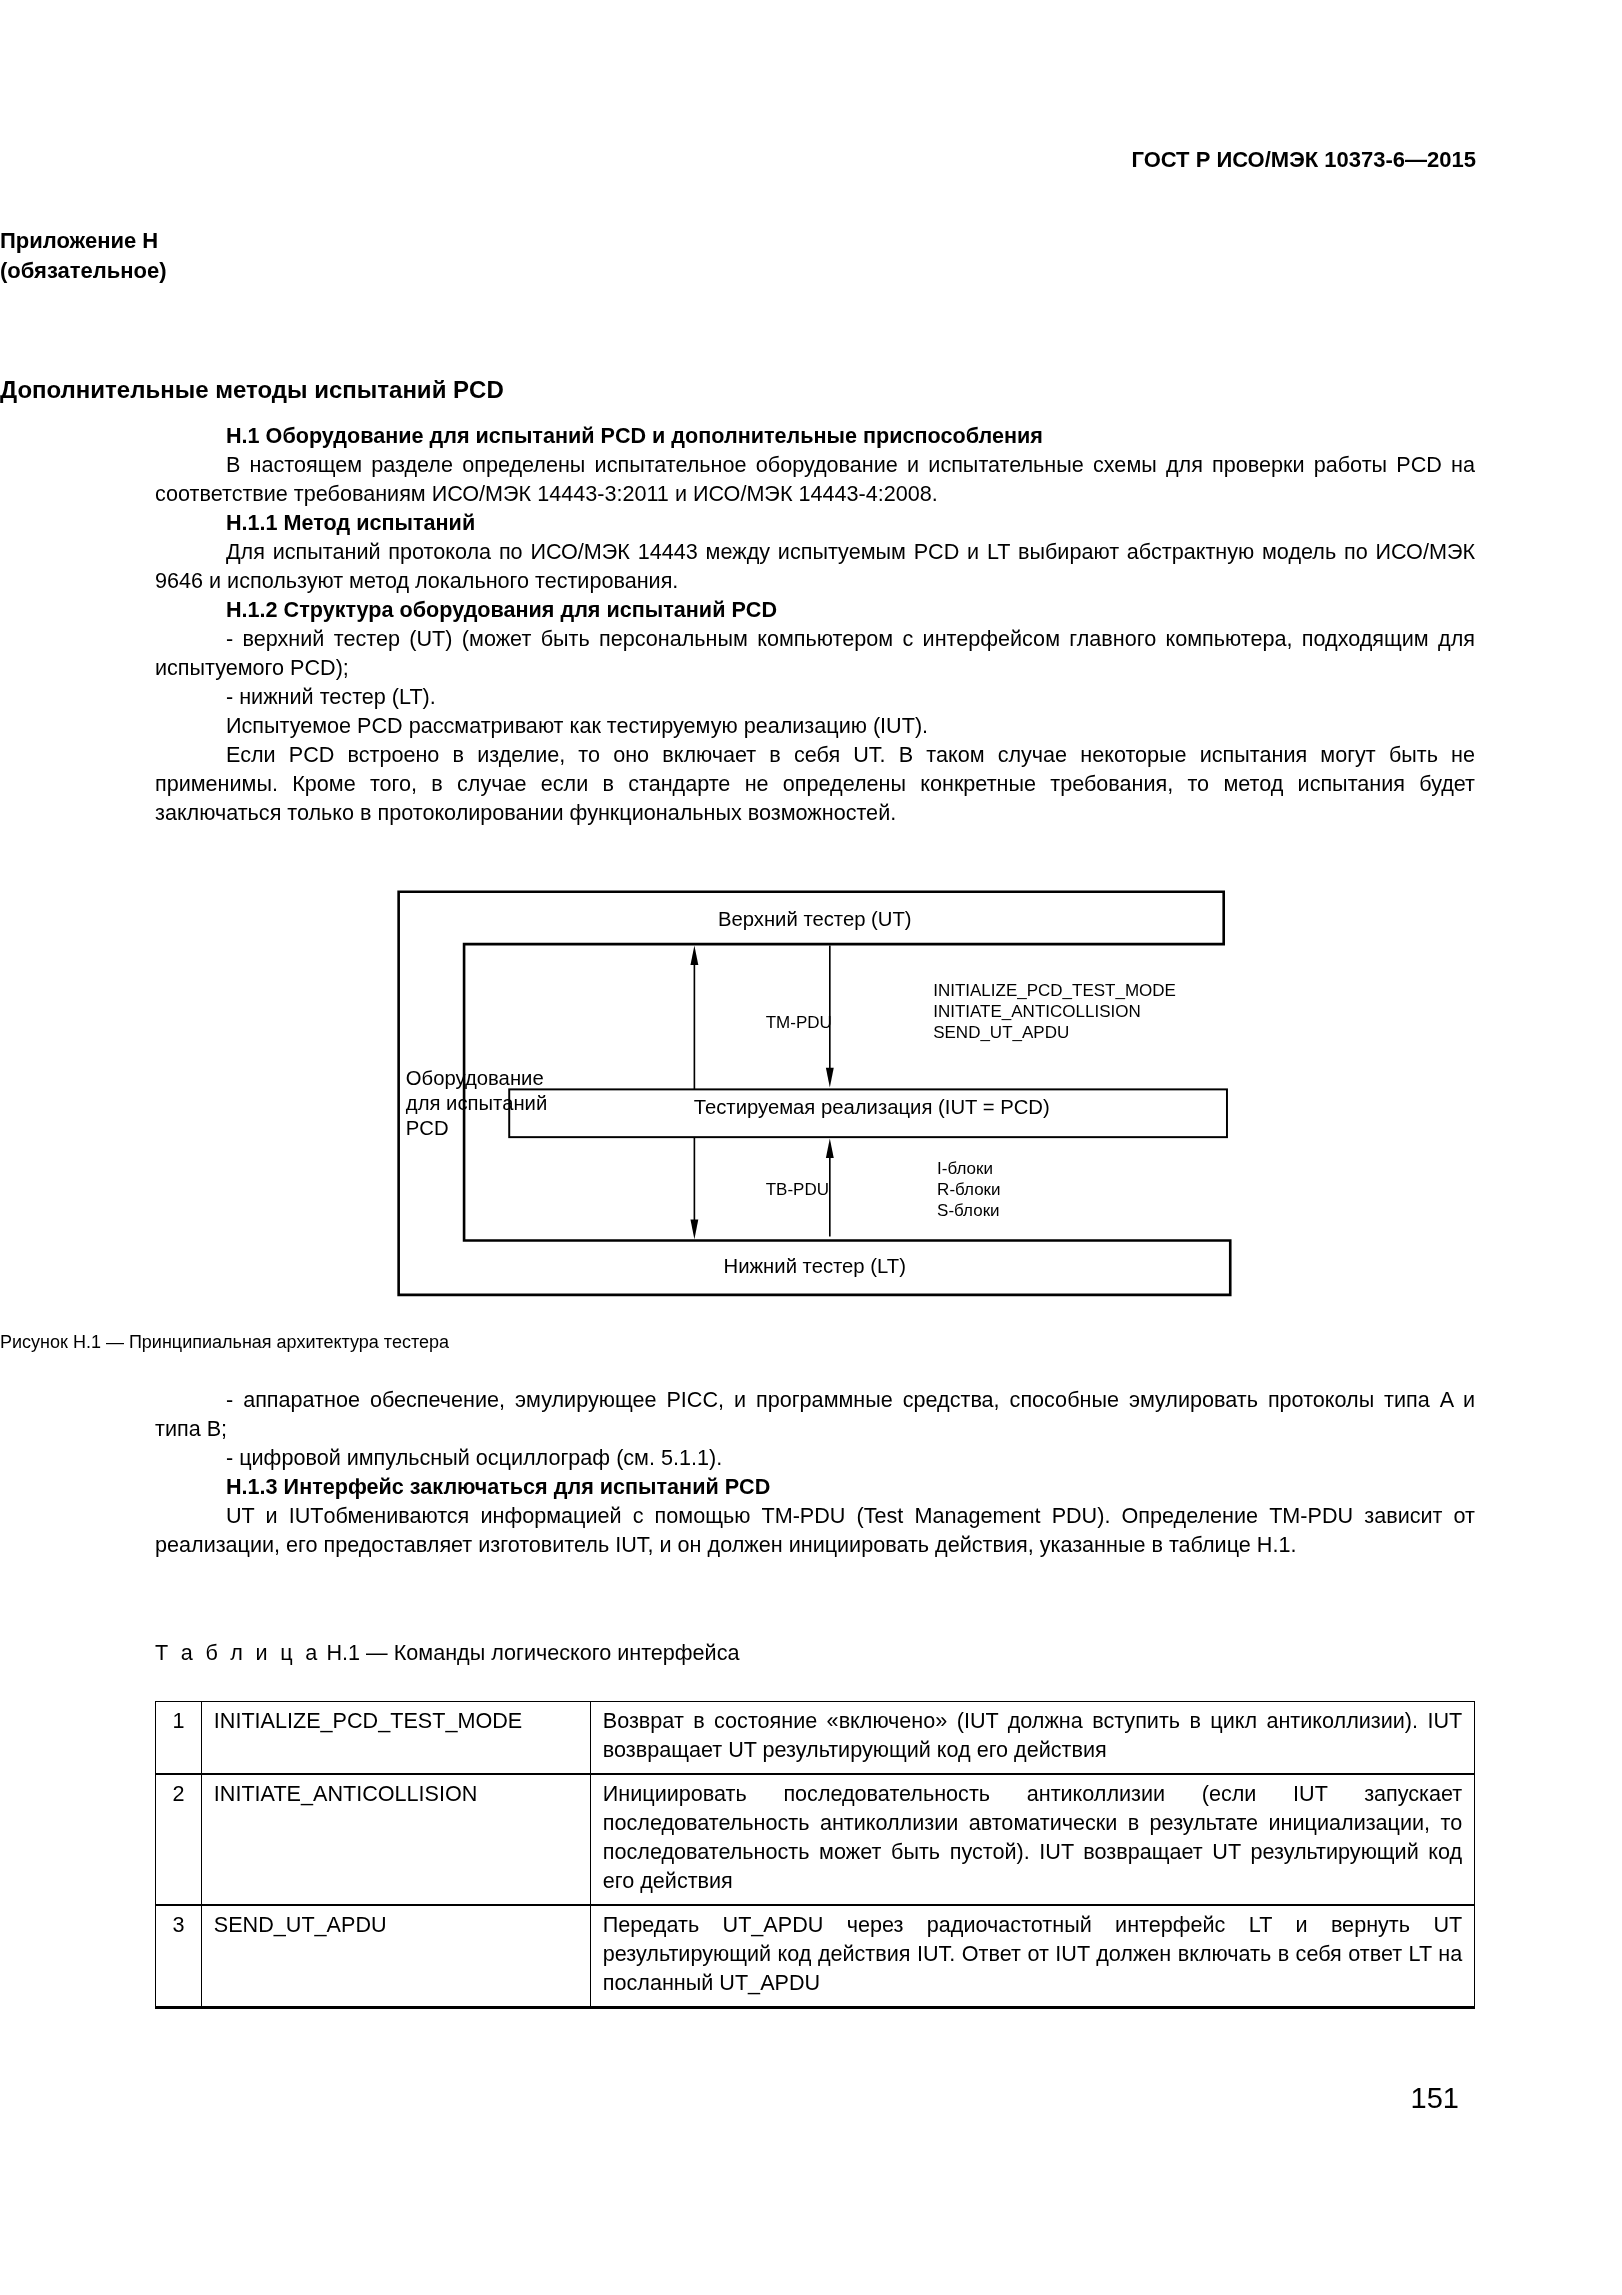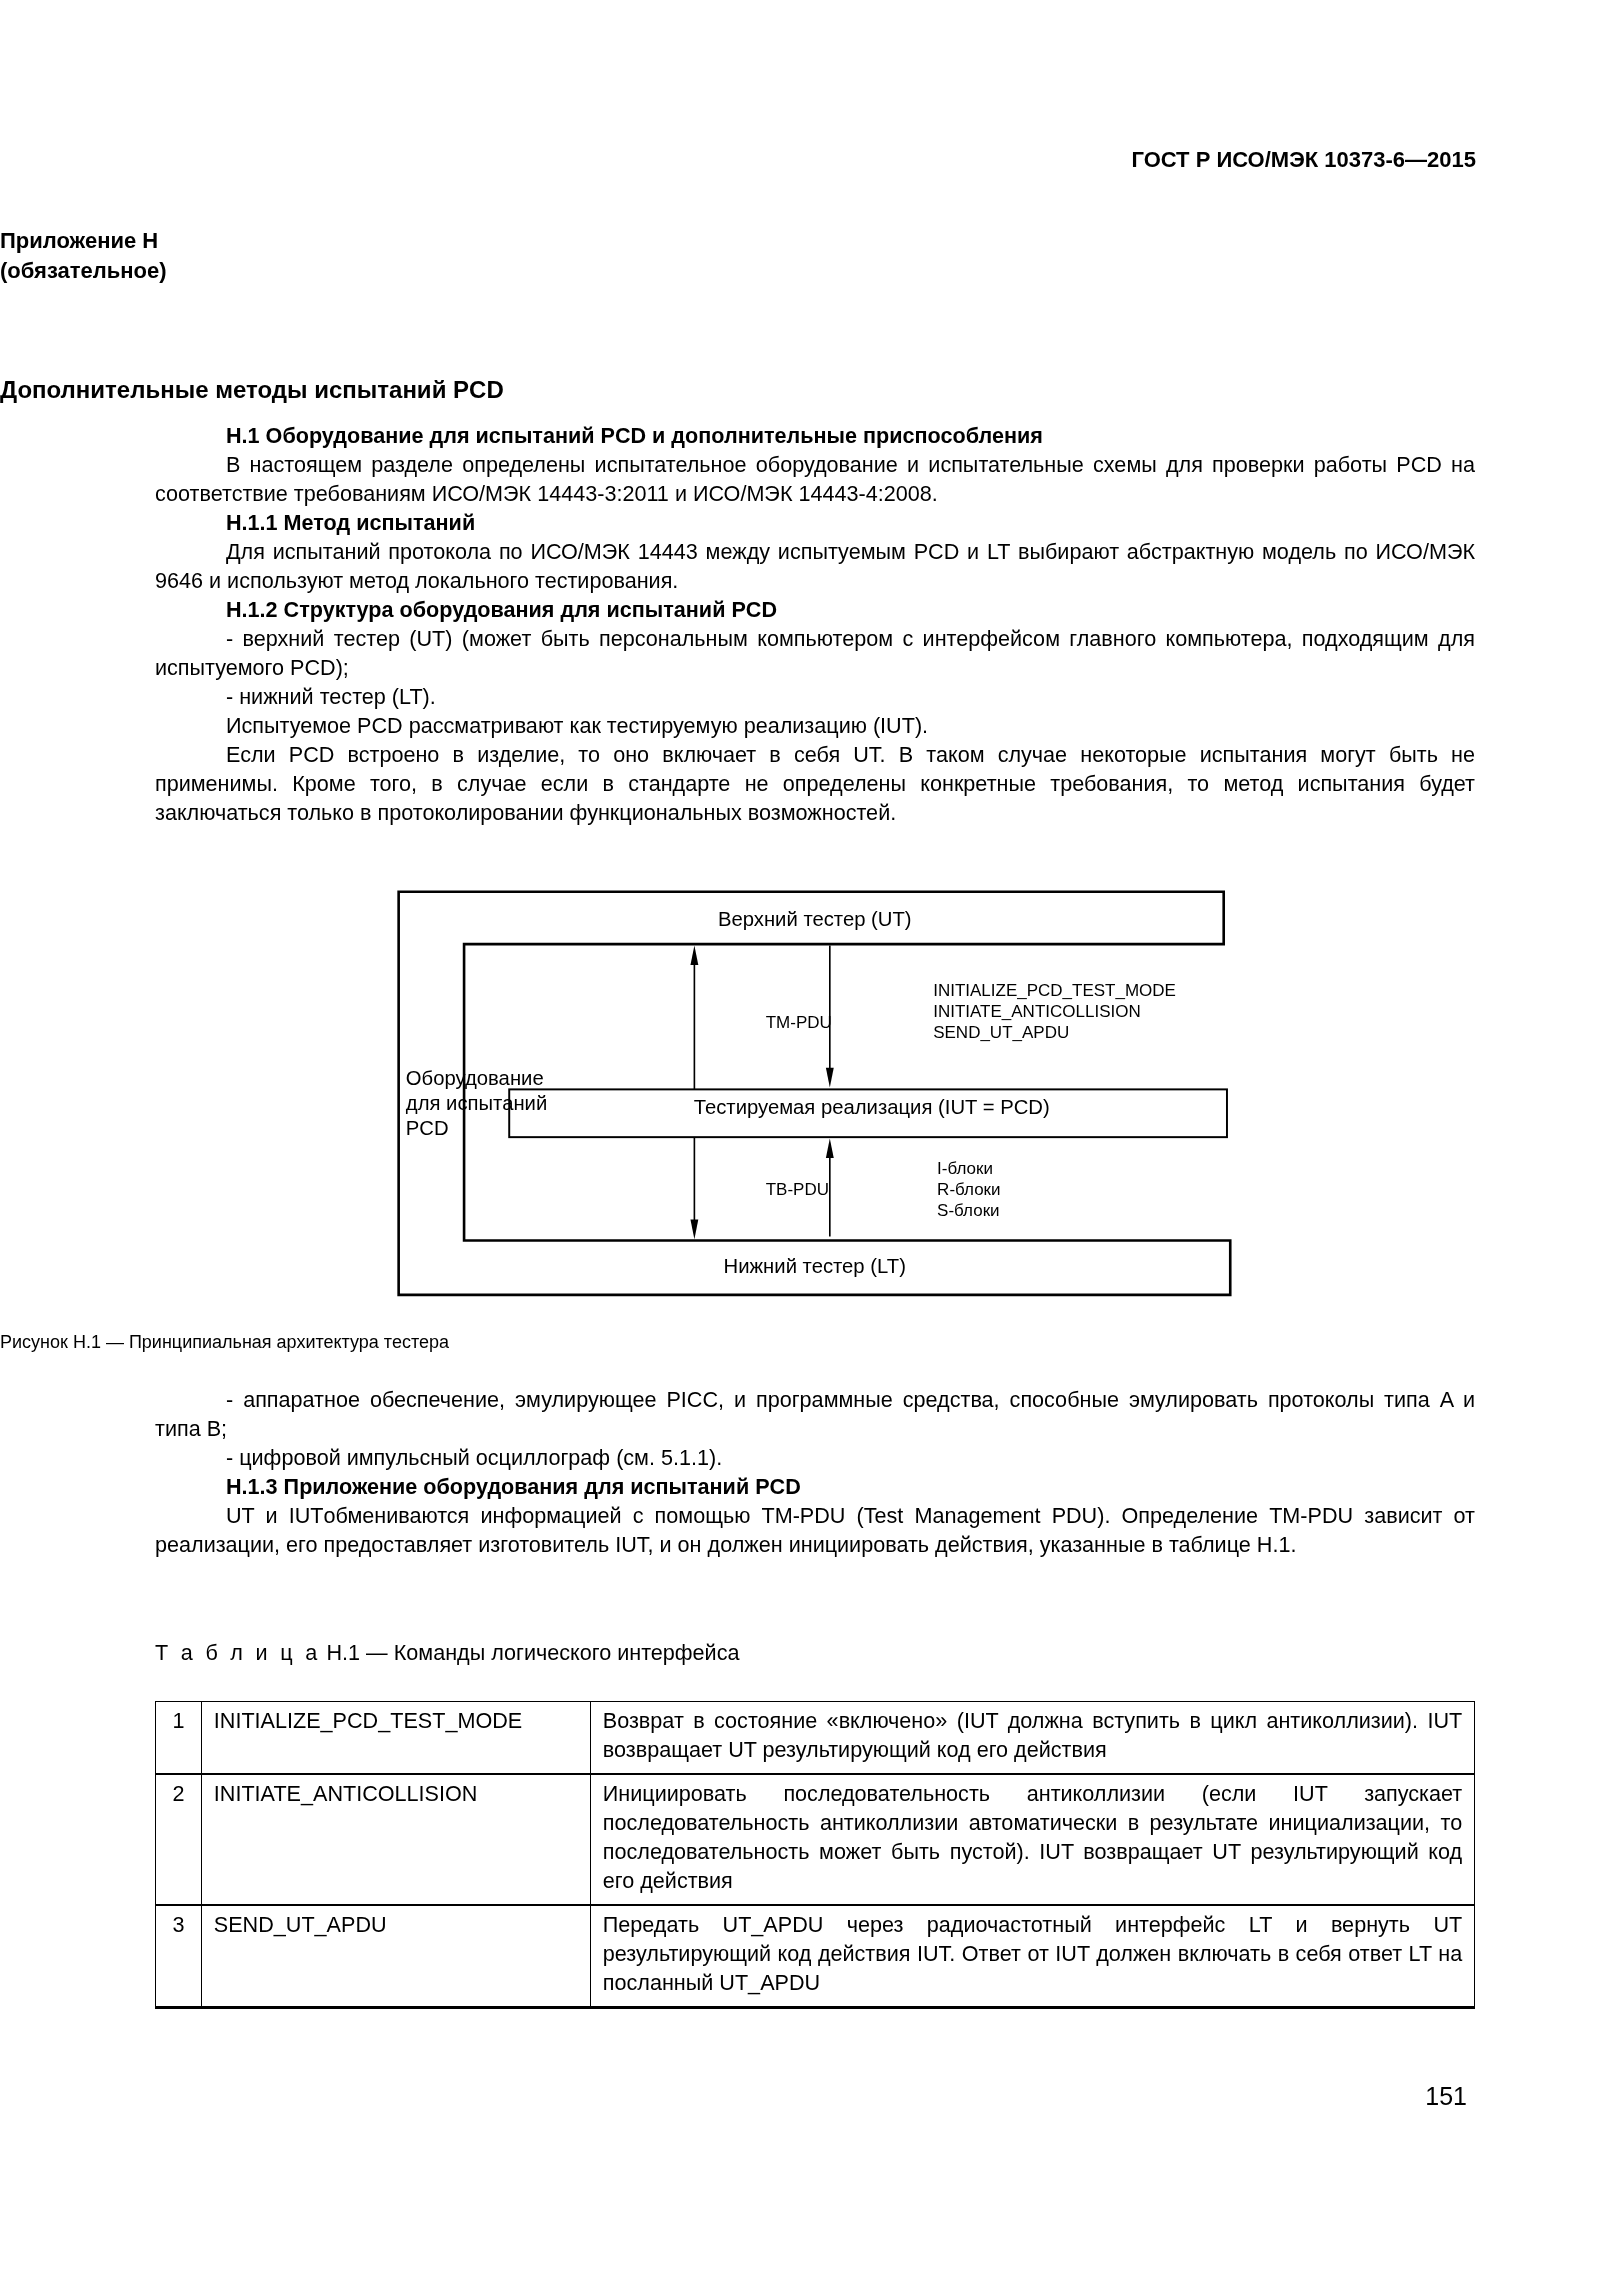--- a/index.html
+++ b/index.html
@@ -15,21 +15,21 @@
   .body p.h { font-weight:bold; }
   svg text { font-family:"Liberation Sans", sans-serif; }
   .caption { font-size:18px; }
   table.t { position:absolute; left:155px; top:1701px; width:1320px; border-collapse:collapse;
             font-size:21.6px; line-height:29px; }
   table.t td, table.t th { border:1.3px solid #000; vertical-align:top; padding:3.9px 11.8px 9.2px 11.8px; font-weight:normal; }
   table.t th { font-size:19.6px; text-align:center; vertical-align:middle; padding:6.5px 11.8px; border-bottom:3.9px double #000; }
   table.t tr.last td { border-bottom:3.3px solid #000; }
   table.t td.num { text-align:center; padding-left:2.6px; padding-right:2.6px; }
   table.t td.desc { text-align:justify; }
-  .pgno { right:156px; top:2082px; font-size:25px; }
+  .pgno { right:164px; top:2082px; font-size:29px; }
 </style>
 </head>
 <body>
 
 <div class="abs hdr">ГОСТ Р ИСО/МЭК 10373-6—2015</div>
 
 <div class="abs center annex">
   <div>Приложение H</div>
   <div>(обязательное)</div>
 </div>
@@ -85,21 +85,21 @@
   <text x="1432" y="1826" font-size="26">R-блоки</text>
   <text x="1432" y="1858" font-size="26">S-блоки</text>
   <text x="1245" y="1946" text-anchor="middle" font-size="31">Нижний тестер (LT)</text>
 </svg>
 
 <div class="abs center caption" style="top:1332px;">Рисунок H.1 — Принципиальная архитектура тестера</div>
 
 <div class="abs body" style="top:1385px;">
   <p>- аппаратное обеспечение, эмулирующее PICC, и программные средства, способные эмулировать протоколы типа A и типа B;</p>
   <p>- цифровой импульсный осциллограф (см. 5.1.1).</p>
-  <p class="h">H.1.3 Приложение оборудования для испытаний PCD</p>
+  <p class="h">H.1.3 Интерфейс заключаться для испытаний PCD</p>
   <p>UT и IUTобмениваются информацией с помощью TM-PDU (Test Management PDU). Определение TM-PDU зависит от реализации, его предоставляет изготовитель IUT, и он должен инициировать действия, указанные в таблице H.1.</p>
 </div>
 
 <div class="abs" style="left:155px;top:1640px;font-size:21.6px;">
   <span style="letter-spacing:3.3px;">Т а б л и ц а</span><span> H.1 — Команды логического интерфейса</span>
 </div>
 
 <table class="t">
   <colgroup>
       <col style="width:46px">

